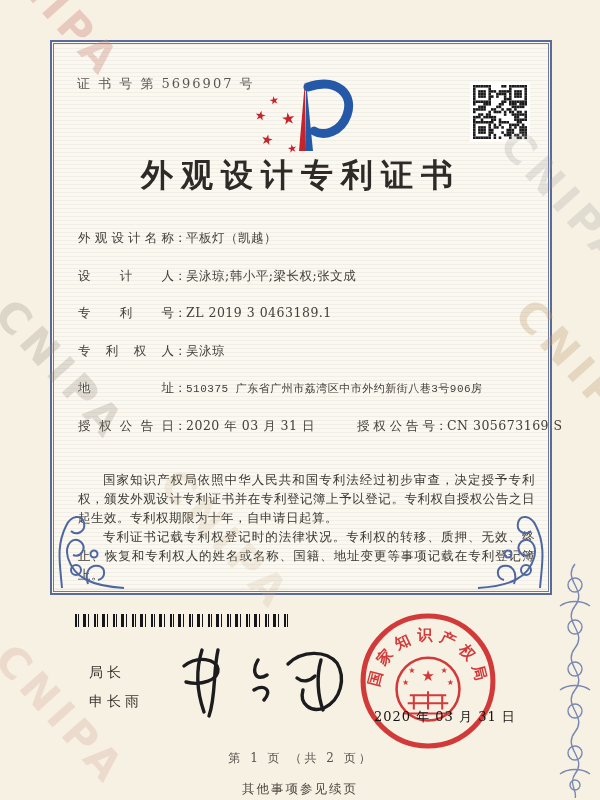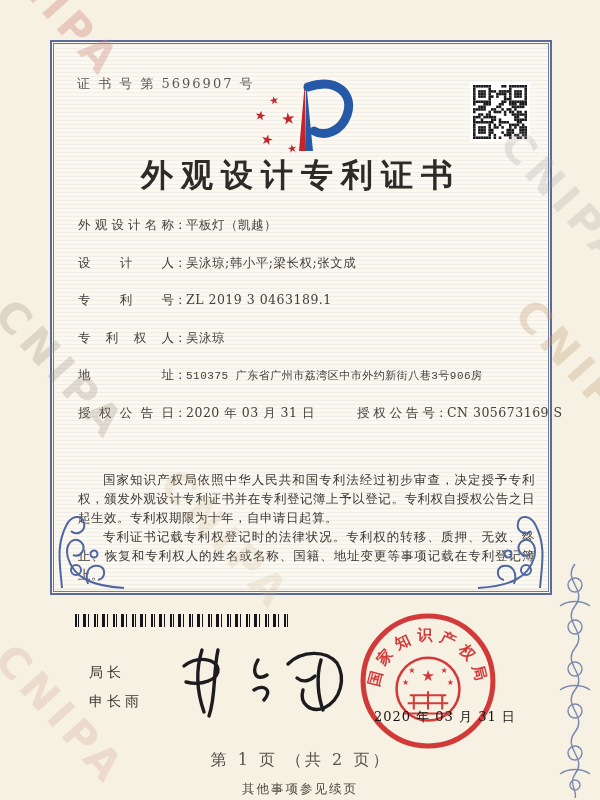--- a/index.html
+++ b/index.html
@@ -53,21 +53,21 @@
     font-size:13px; letter-spacing:2px; color:#5a5550;
   }
   .logo { position:absolute; left:190px; top:33px; width:124px; height:82px; }
   .qr   { position:absolute; left:418px; top:40px; width:60px; height:60px; background:#fff; padding:3px; }
   .title {
     position:absolute; left:0; top:112px; width:100%;
     text-align:center; font-size:32px; font-weight:bold;
     letter-spacing:8px; color:#2d2a28;
   }
   
-  .fields { position:absolute; left:26px; top:175px; width:455px; font-size:12.5px; color:#44403a; }
+  .fields { position:absolute; left:26px; top:188px; width:455px; font-size:12.5px; color:#44403a; }
   .frow { margin-bottom:20.5px; white-space:nowrap; }
   .flabel {
     display:inline-block; width:96px; vertical-align:top;
     text-align:justify; text-align-last:justify; letter-spacing:0;
   }
   .fcolon { display:inline-block; width:12px; }
   .fval { letter-spacing:0.5px; }
   .frow.addr .fval { font-size:11px;font-family:Liberation Mono, monospace; }
   .pair2 { display:inline-block; margin-left:38px; }
   .pair2 .flabel { width:78px; }
@@ -98,21 +98,21 @@
     font-size:13px; letter-spacing:1px; color:#141414;
   }
   
   .flourish { position:absolute; width:72px; height:95px; color:#4f66a0; }
   .flourish.bl { left:2px; bottom:2px; }
   .flourish.br { right:2px; bottom:2px; transform:scaleX(-1); }
   .edge-ornament { position:absolute; left:552px; top:560px; width:46px; height:238px; color:#4f66a0; opacity:0.75; z-index:1; }
   
   .page-footer {
     position:absolute; left:0; top:708px; width:100%;
-    text-align:center; font-size:16px; letter-spacing:3px; color:#56524c;
+    text-align:center; font-size:12px; letter-spacing:3px; color:#56524c;
   }
   .next-page-note {
     position:absolute; left:128px; top:781px; width:230px;
     text-align:right; font-size:12.5px; letter-spacing:2px; color:#4a463f;
     z-index:3;
   }
 </style>
 </head>
 <body>
 

